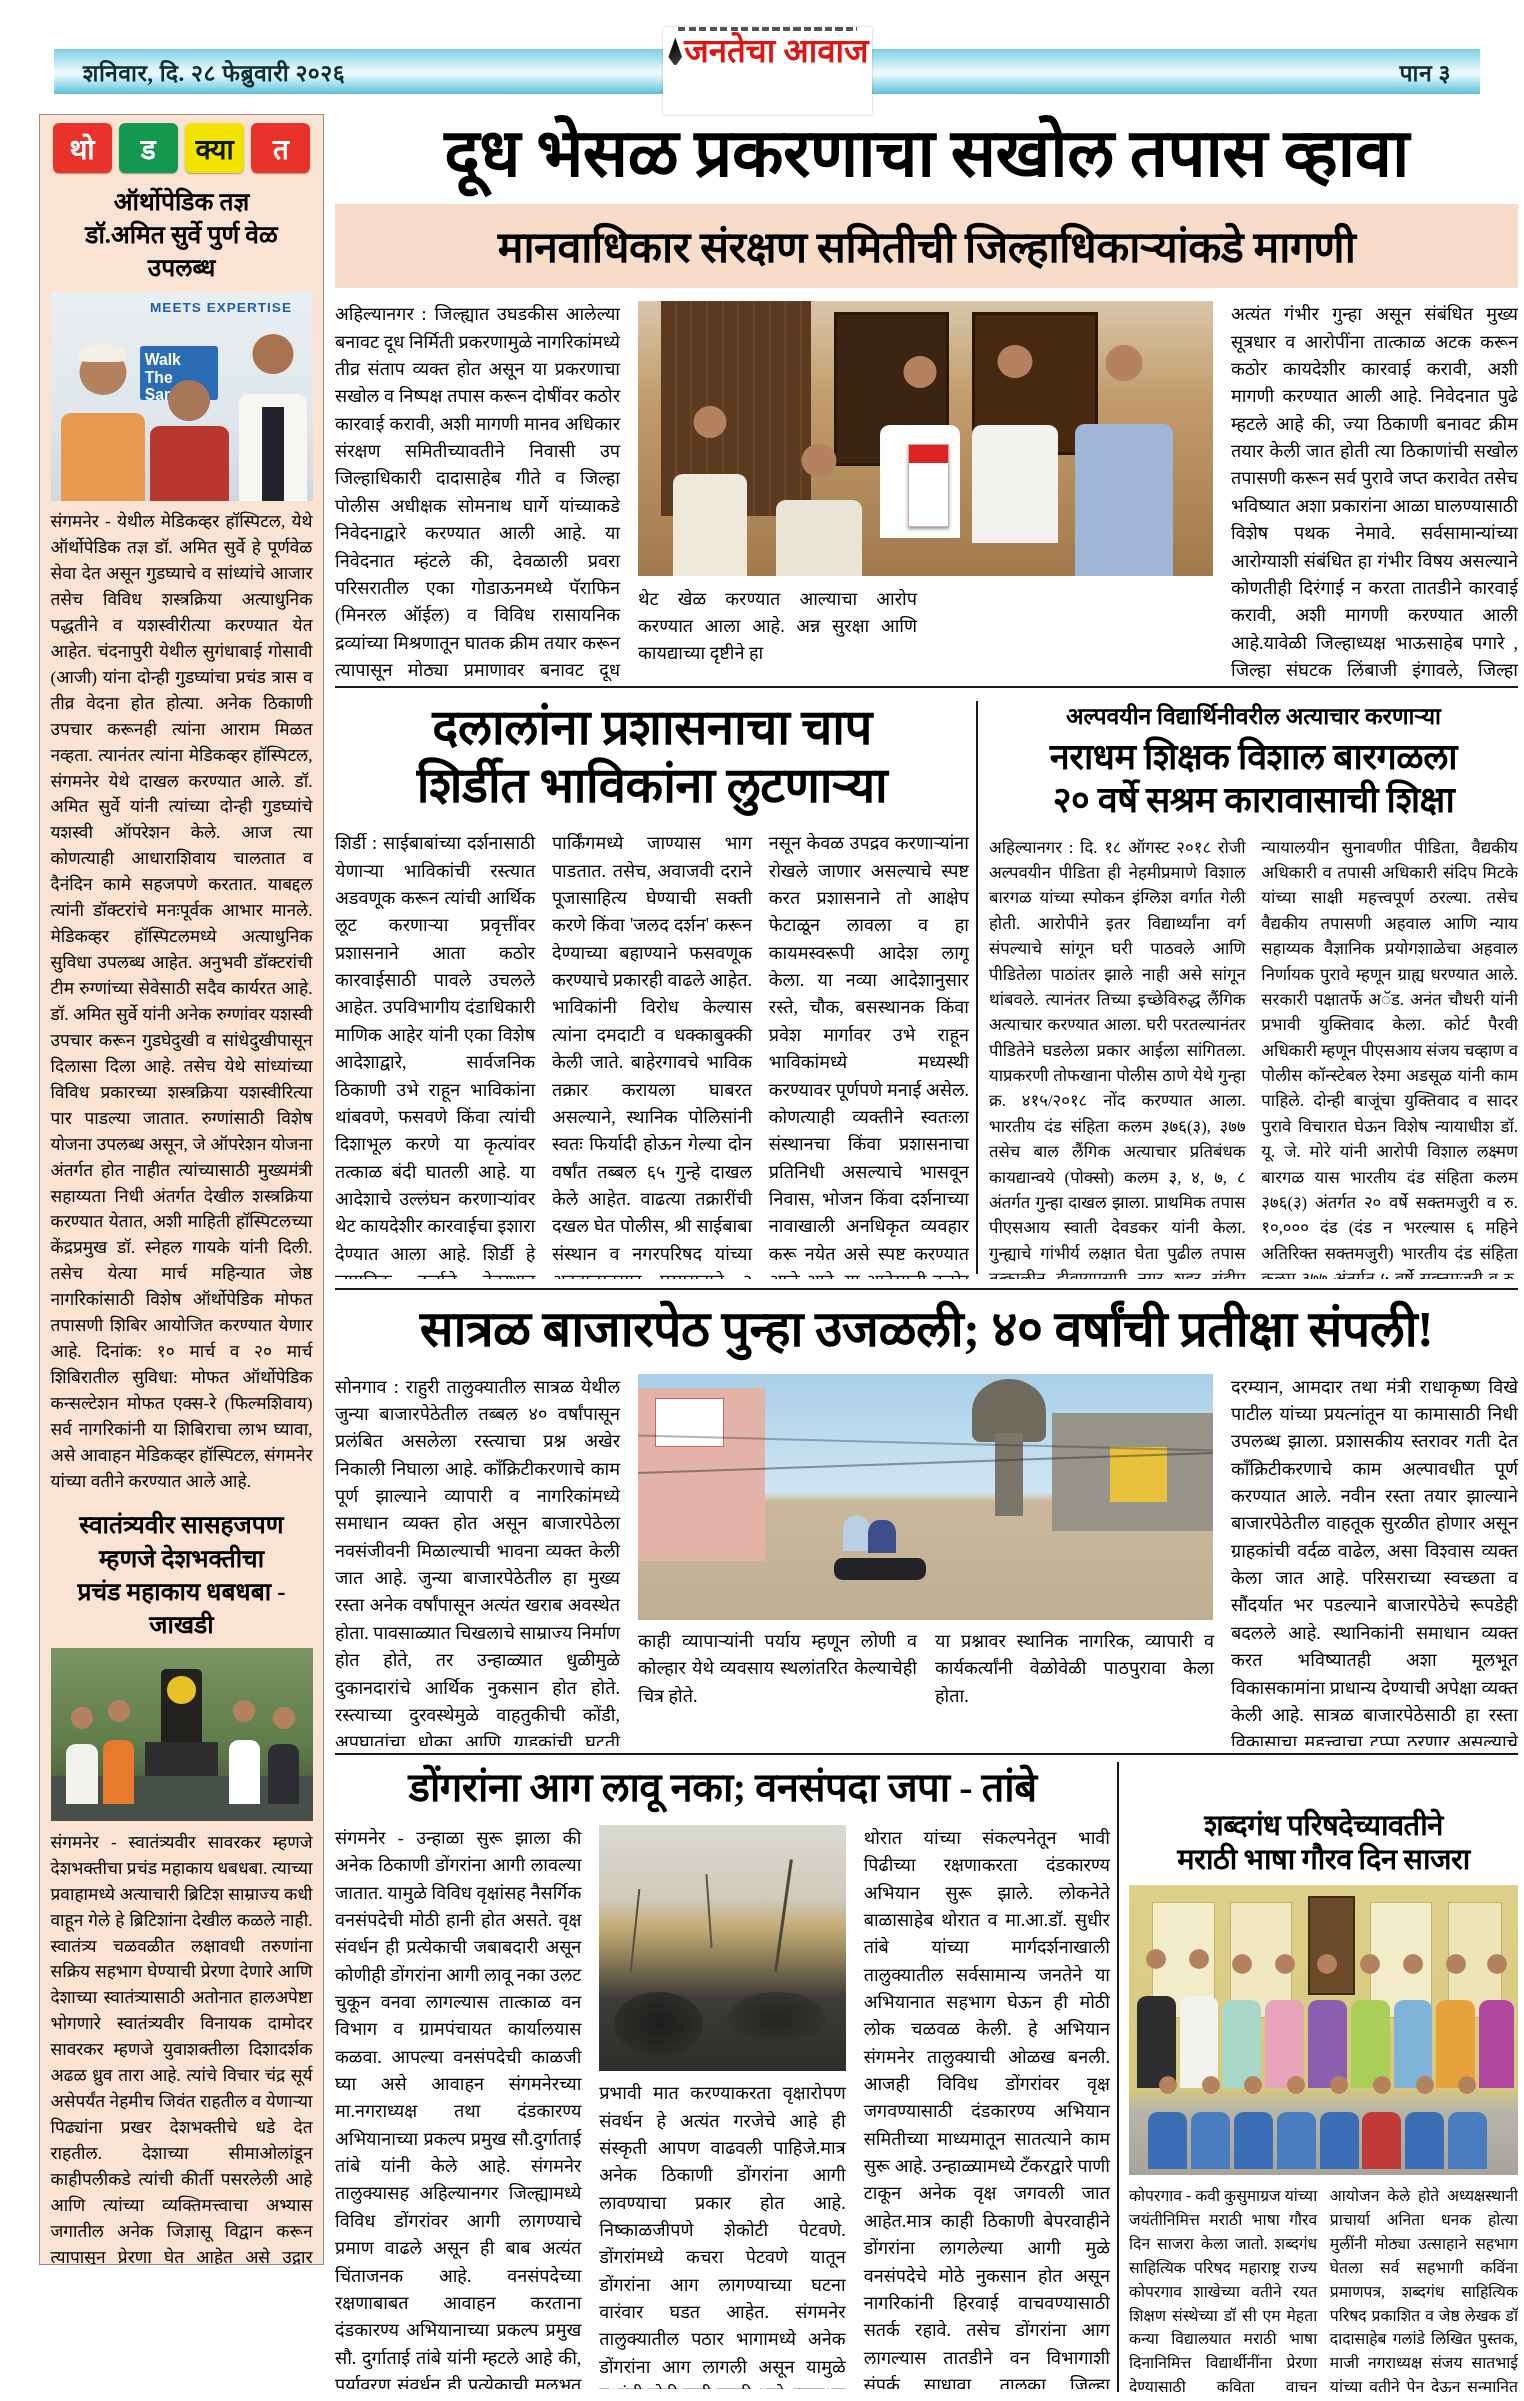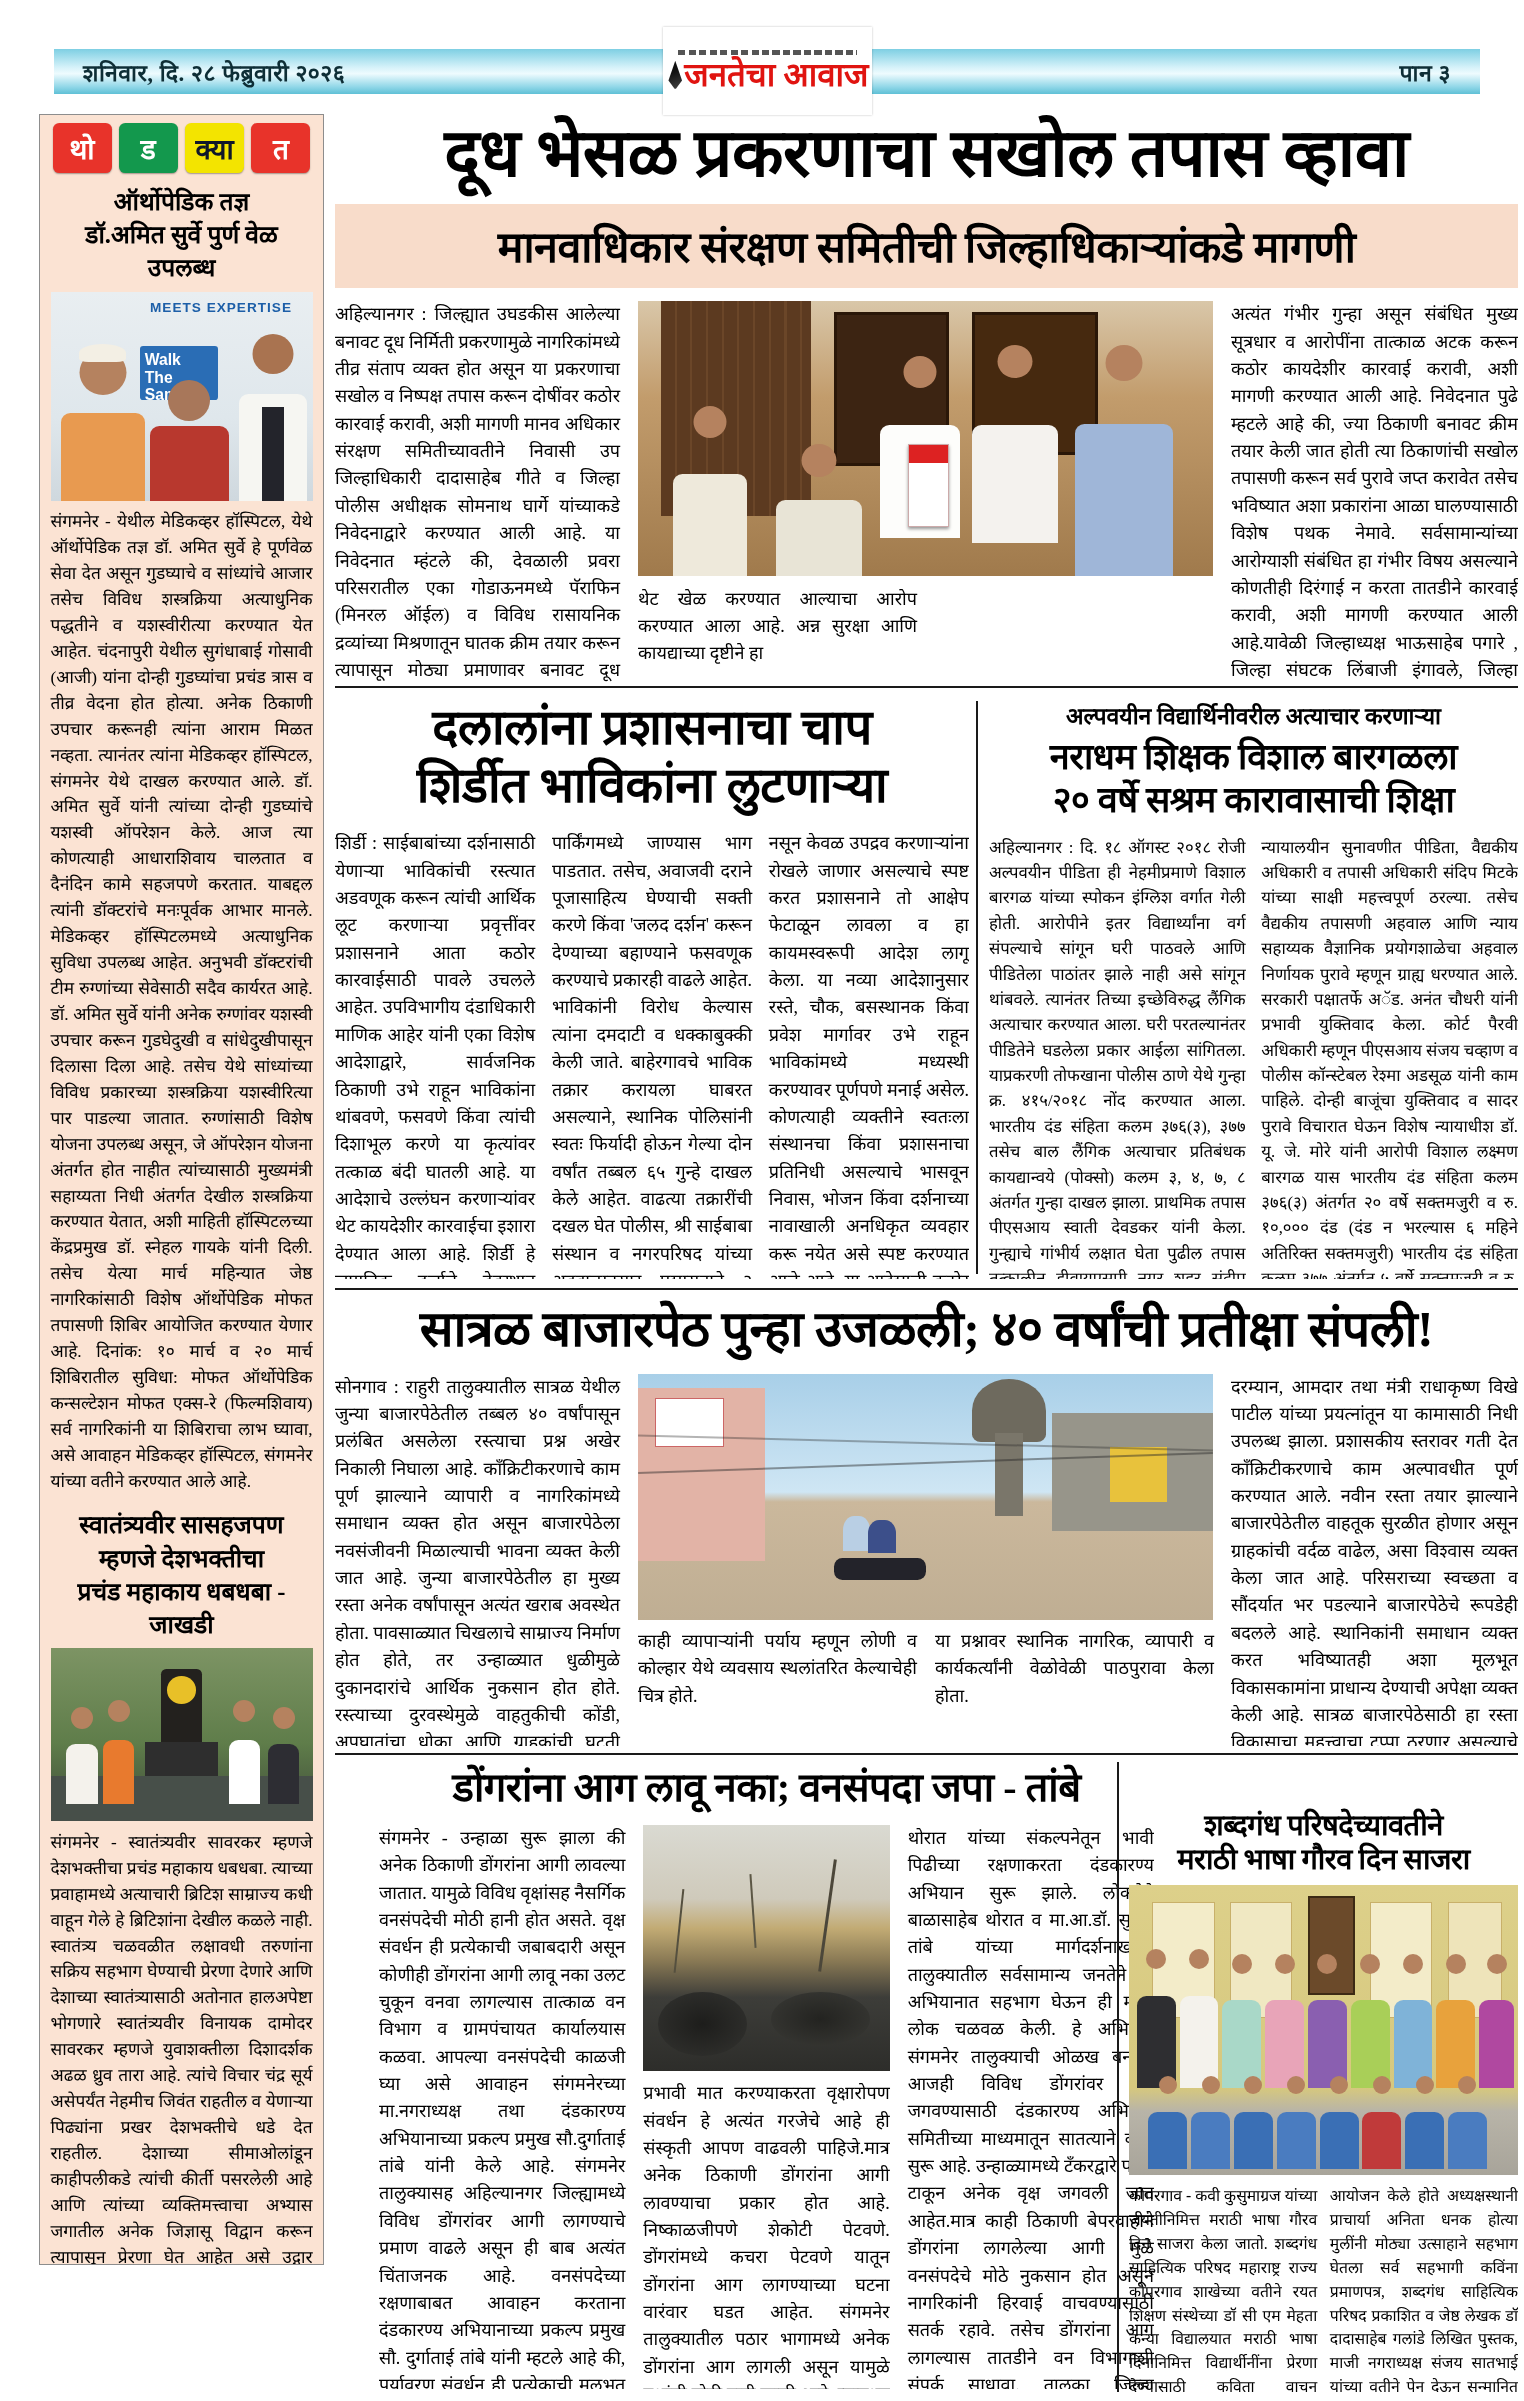--- a/index.html
+++ b/index.html
@@ -6,21 +6,21 @@
   html,body { background:#ffffff; }
   body { width:1525px; height:2401px; position:relative; font-family:"Liberation Serif","DejaVu Serif",serif; color:#000; }
   .abs { position:absolute; }
 
   
   .header-bar { left:54px; top:49px; width:1426px; height:45px;
     background:linear-gradient(180deg,#7ecfe3 0%,#d8f3fa 42%,#eefbfe 55%,#8ed6e7 85%,#5fc0d6 100%);
     display:flex; align-items:center; justify-content:space-between; padding:0 29px; }
   .header-date, .header-page { font-size:23px; font-weight:bold; color:#0e2e36; letter-spacing:0.5px; }
   .logo-box { left:663px; top:27px; width:209px; height:88px; background:#ffffff;
-    display:flex; flex-direction:column; align-items:center; justify-content:center; box-shadow:0 0 2.1px rgba(0,0,0,.25); }
+    display:flex; flex-direction:column; align-items:center; box-shadow:0 0 2.1px rgba(0,0,0,.25); }
   .logo-tagline { width:86%; height:4.2px; background:repeating-linear-gradient(90deg,#555 0 7.3px,transparent 7.3px 10.5px); margin-bottom:4.2px; }
   .logo-text { font-size:33px; font-weight:900; color:#e01410; line-height:1; white-space:nowrap; }
   .logo-feather { display:inline-block; width:13.6px; height:28px; margin:0 2.1px -3.1px 2.1px;
     background:linear-gradient(160deg,#111 40%,#444 100%); clip-path:polygon(50% 0,100% 70%,55% 100%,45% 100%,0 70%); }
 
   
   .sidebar { left:39px; top:114px; width:285px; height:2151px; background:#fbe3d3; border:1.6px solid #8d8d8d; padding:8.4px 10.5px; overflow:hidden; }
   .briefs-row { display:flex; gap:7.3px; justify-content:center; margin-bottom:11.5px; }
   .brief-box { width:59px; height:50px; border-radius:6.3px; display:flex; align-items:center; justify-content:center;
     font-size:28px; font-weight:900; color:#fff; font-family:"Liberation Sans","DejaVu Sans",sans-serif; box-shadow:0 1px 1.6px rgba(0,0,0,.35); }
@@ -63,21 +63,21 @@
   .teacher-cols { margin-top:13.6px; gap:15.7px; }
   .teacher .news-body { font-size:16.7px; }
 
   
   .satral { left:335px; top:1300px; width:1183px; height:446px; overflow:hidden; }
   .satral-headline { font-size:50px; }
   .satral-cols { margin-top:14.6px; gap:18px; }
   .satral-caps { display:flex; gap:18px; margin-top:8.4px; }
 
   
-  .fire { left:335px; top:1764px; width:775px; height:625px; overflow:hidden;margin-left:44px; }
+  .fire { left:335px; top:1764px; width:775px; height:625px; overflow:hidden; }
   .fire-headline { font-size:40px; }
   .fire-cols { margin-top:13.6px; gap:18px; }
 
   
   .shabda { left:1129px; top:1764px; width:389px; height:628px; overflow:hidden; }
   .shabda-headline { font-size:29px;margin-top:44px; }
   .shabda-cols { margin-top:9.4px; gap:12.6px; }
   .shabda .news-body { font-size:15.7px; }
 </style>
 </head>

